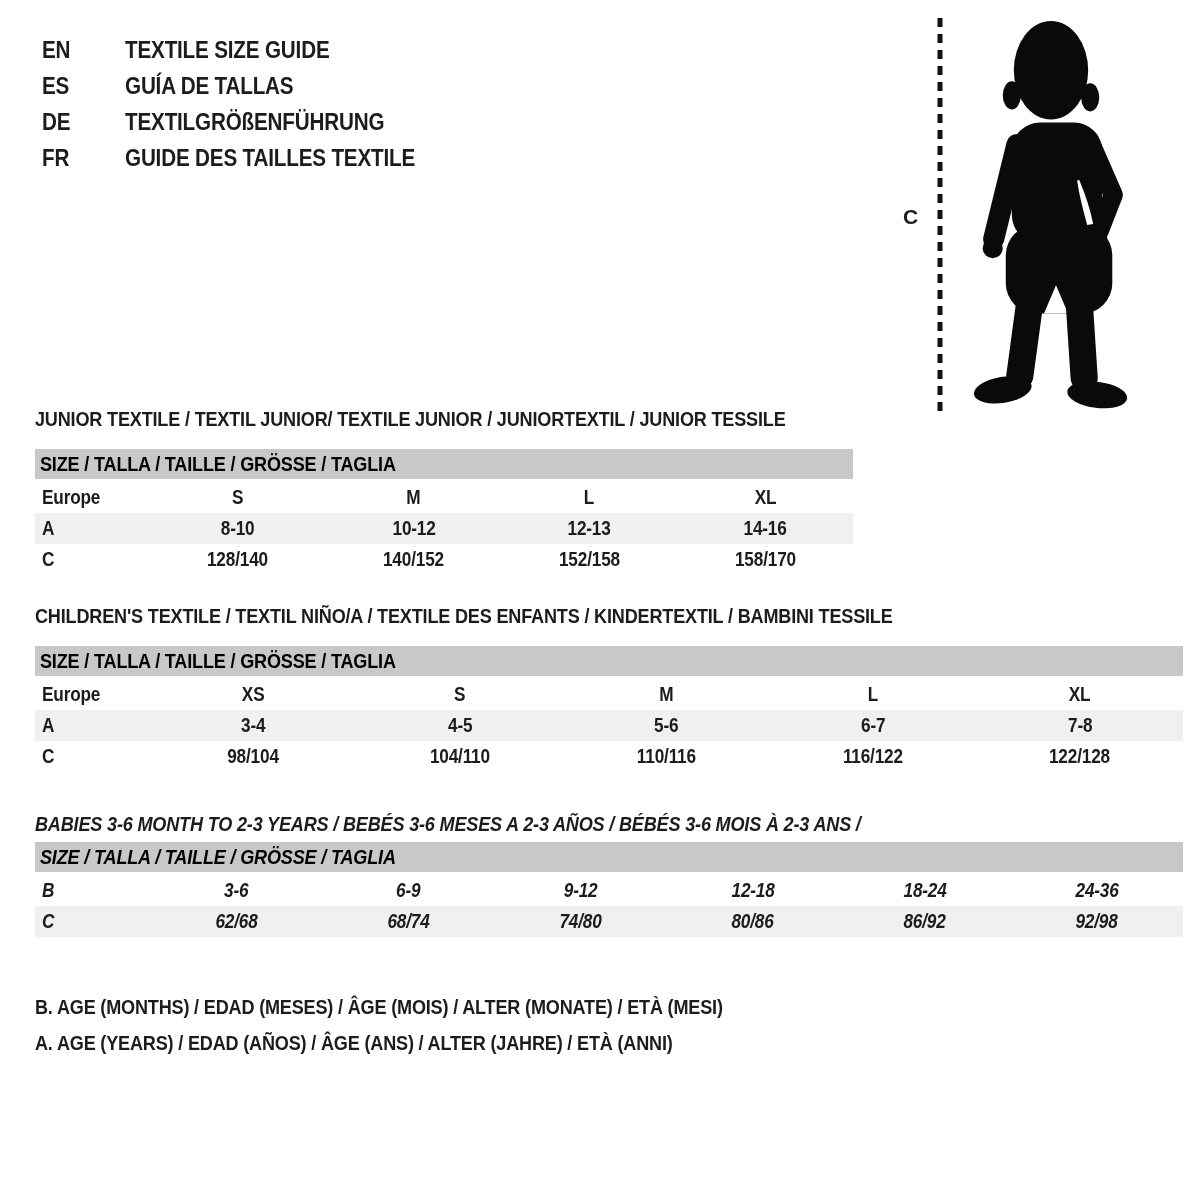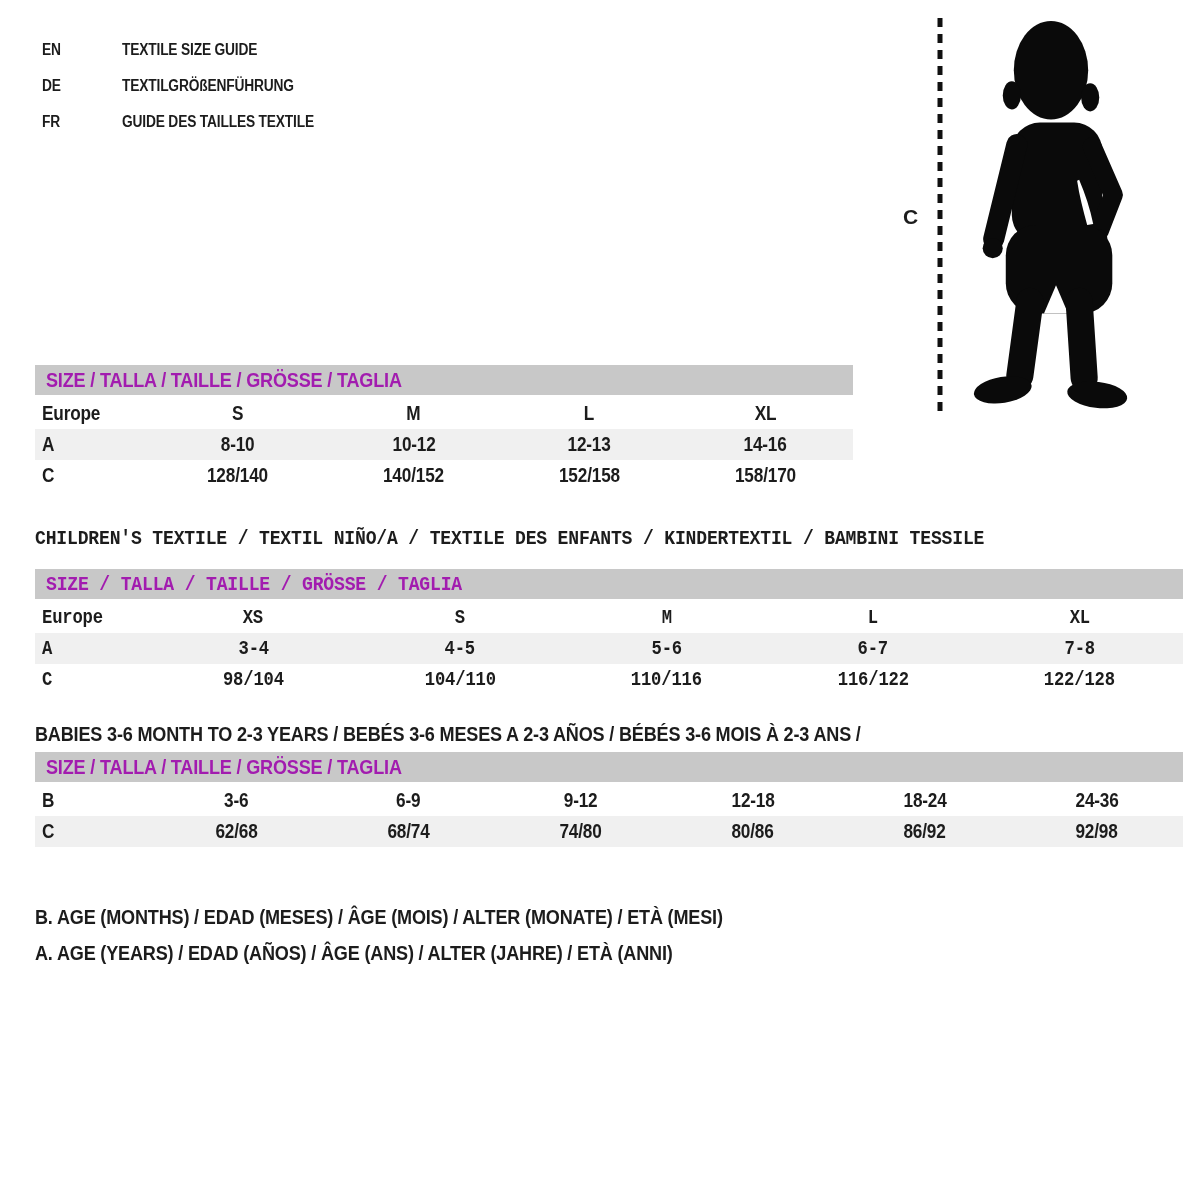--- a/index.html
+++ b/index.html
@@ -18,38 +18,38 @@
     overflow:hidden;
   }
   .page{position:relative;width:1200px;height:1200px;padding-left:35px;padding-right:17px;}
 
   
   .cond{display:inline-block;transform:scaleX(0.86);transform-origin:0 50%;white-space:nowrap;letter-spacing:-0.2px;}
   .cond-c{display:inline-block;transform:scaleX(0.86);transform-origin:50% 50%;white-space:nowrap;letter-spacing:-0.2px;}
 
   
   .lang-block{padding-top:32px;padding-left:7px;}
-  .lang-row{height:36px;line-height:36px;font-size:16px;}
+  .lang-row{height:36px;line-height:36px;font-size:24px;}
   .lang-code{display:inline-block;width:76px;vertical-align:top;}
 
   
   .figure{position:absolute;top:16px;left:903px;display:flex;align-items:stretch;height:402px;}
   .c-label{align-self:center;font-size:21px;width:34px;}
   .dash-line{margin-top:2px;}
   .baby-svg{margin-left:22px;}
 
   
   .section-title{font-size:21px;line-height:36px;}
   .mt-junior{margin-top:225px;}
-  .mt-children{margin-top:30px;font-family:Liberation Mono, monospace;}
-  .mt-babies{margin-top:21px;}
+  .mt-children{margin-top:23px;}
+  .mt-babies{margin-top:34px;font-style:italic;}
   .title-gap{margin-bottom:12px;}
   .title-gap-sm{margin-bottom:8px;}
 
-  .size-bar{height:30px;background:var(--bar);display:flex;align-items:center;padding-left:11px;margin-bottom:3px;font-size:21px;color:#a21caf;}
+  .size-bar{height:30px;background:var(--bar);display:flex;align-items:center;padding-left:5px;margin-bottom:3px;font-size:21px;color:#000000;}
   .w-narrow{width:818px;}
   .w-wide{width:1148px;}
 
   .trow{display:flex;height:31px;align-items:center;font-size:20px;justify-content:space-between;}
   .trow.shaded{background:var(--shade);}
   .tlabel{width:115px;padding-left:7px;flex:0 0 115px;}
   .tcell{flex:1;text-align:center;}
 
   
   .legend{margin-top:52px;}
@@ -57,20 +57,24 @@
 </style>
 </head>
 <body>
 
 <div class="page">
 
   <div class="lang-block">
     <div class="lang-row">
       <span class="lang-code"><span class="cond">EN</span></span>
       <span class="cond">TEXTILE SIZE GUIDE</span>
+    </div>
+    <div class="lang-row">
+      <span class="lang-code"><span class="cond">ES</span></span>
+      <span class="cond">GUÍA DE TALLAS</span>
     </div>
     <div class="lang-row">
       <span class="lang-code"><span class="cond">DE</span></span>
       <span class="cond">TEXTILGRÖßENFÜHRUNG</span>
     </div>
     <div class="lang-row">
       <span class="lang-code"><span class="cond">FR</span></span>
       <span class="cond">GUIDE DES TAILLES TEXTILE</span>
     </div>
   </div>
@@ -107,20 +111,23 @@
         <line x1="64" y1="284" x2="54" y2="358" stroke="#0a0a0a" stroke-width="27" stroke-linecap="round"></line>
         <line x1="113" y1="284" x2="118" y2="360" stroke="#0a0a0a" stroke-width="27" stroke-linecap="round"></line>
 
         <ellipse cx="37" cy="372" rx="29" ry="13" transform="rotate(-9 37 372)"></ellipse>
         <ellipse cx="131" cy="377" rx="30" ry="13" transform="rotate(7 131 377)"></ellipse>
       </g>
     </svg>
   </div>
 
   <section class="mt-junior">
+    <div class="section-title title-gap">
+      <span class="cond">JUNIOR TEXTILE / TEXTIL JUNIOR/ TEXTILE JUNIOR / JUNIORTEXTIL / JUNIOR TESSILE</span>
+    </div>
     <div class="size-bar w-narrow">
       <span class="cond">SIZE / TALLA / TAILLE / GRÖSSE / TAGLIA</span>
     </div>
     <div class="w-narrow">
         <div class="trow">
           <span class="tlabel"><span class="cond">Europe</span></span>
           <span class="tcell"><span class="cond-c">S</span></span>
           <span class="tcell"><span class="cond-c">M</span></span>
           <span class="tcell"><span class="cond-c">L</span></span>
           <span class="tcell"><span class="cond-c">XL</span></span>

